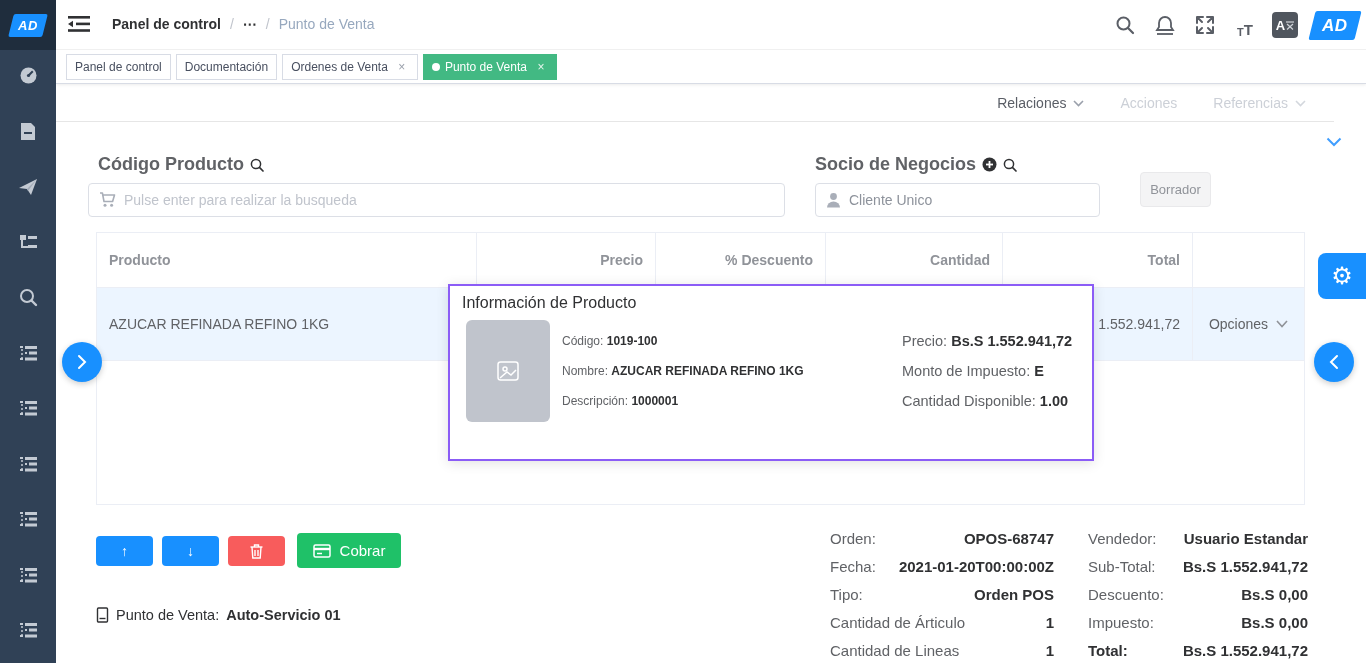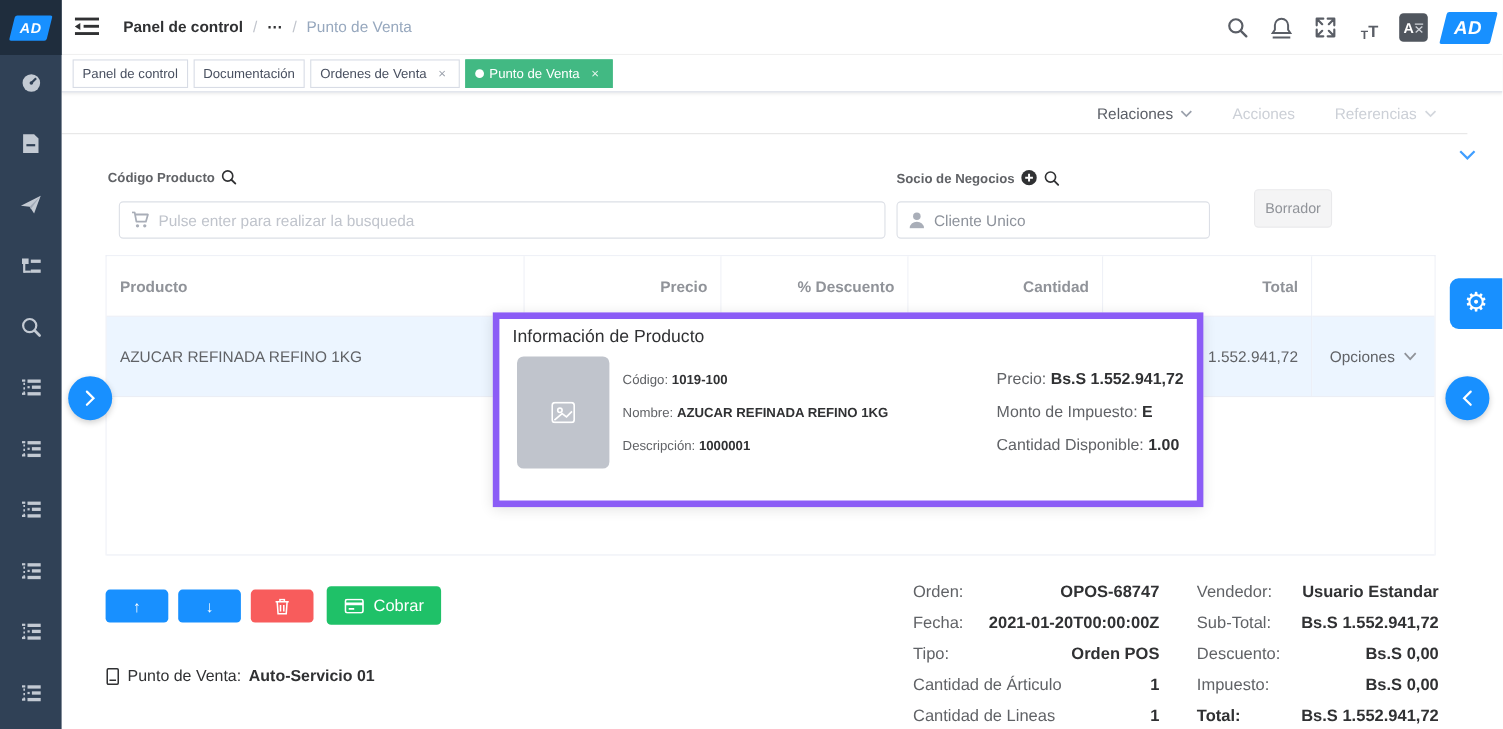--- a/index.html
+++ b/index.html
@@ -45,21 +45,21 @@
   
   .action-bar { position:absolute; left:56px; top:84px; width:1278px; height:38px; background:#fff; border-bottom:1px solid #e6e6e6; z-index:18; }
   .action-menu { position:absolute; right:10px; top:0; height:38px; display:flex; align-items:center; }
   .menu-item { font-size:14px; padding:0 18px; height:38px; display:flex; align-items:center; gap:7px; cursor:pointer; }
   .menu-item.enabled { color:#5a5e66; }
   .menu-item.disabled { color:#ccd0d7; cursor:not-allowed; }
 
   
   .toggle-chevron { position:absolute; left:1326px; top:133px; cursor:pointer; }
 
-  .field-label { position:absolute; top:154px; font-size:12px; font-weight:bold; color:#606266; display:flex; align-items:center; gap:6px; }
+  .field-label { position:absolute; top:154px; font-size:18px; font-weight:bold; color:#606266; display:flex; align-items:center; gap:6px; }
   .el-input { position:absolute; top:183px; height:34px; border:1px solid #dcdfe6; border-radius:4px; background:#fff; display:flex; align-items:center; padding:0 10px; gap:8px; }
   .el-input input { border:none; outline:none; flex:1; font-size:14px; color:#606266; font-family:"Liberation Sans", sans-serif; background:transparent; }
   .el-input input::placeholder { color:#c0c4cc; }
   .btn-draft { position:absolute; left:1140px; top:172px; width:71px; height:35px; background:#f4f4f5; border:1px solid #e9e9eb; border-radius:4px; color:#909399; font-size:13px; cursor:pointer; font-family:"Liberation Sans", sans-serif; }
 
   
   .pos-table { position:absolute; left:96px; top:232px; width:1209px; border:1px solid #ebeef5; border-bottom:none; }
   .t-head, .t-row { display:grid; grid-template-columns:380px 179px 170px 177px 190px 111px; }
   .t-head > div { height:55px; display:flex; align-items:center; padding:0 12px; font-size:14px; font-weight:bold; color:#909399; border-right:1px solid #ebeef5; border-bottom:1px solid #ebeef5; background:#fff; }
   .t-head > div:last-child, .t-row > div:last-child { border-right:none; }
@@ -70,21 +70,21 @@
 
   
   .gear-btn { position:absolute; right:0; top:253px; width:48px; height:46px; background:#1890ff; border-radius:8px 0 0 8px; display:flex; align-items:center; justify-content:center; cursor:pointer; z-index:40; }
   .gear-glyph { color:#fff; font-size:24px; line-height:1; }
   .gear-glyph::before { content:"\2699"; }
   .circle-btn { position:absolute; width:40px; height:40px; border-radius:50%; background:#1890ff; display:flex; align-items:center; justify-content:center; cursor:pointer; box-shadow:0 2px 6px rgba(0,0,0,.2); z-index:35; }
   .circle-left { left:62px; top:342px; }
   .circle-right { left:1314px; top:342px; }
 
   
-  .popup { position:absolute; left:448px; top:284px; width:646px; height:177px; background:#fff; border:6px solid #8b5cf6; box-shadow:0 2px 12px rgba(0,0,0,.12); z-index:50; }
+  .popup { position:absolute; left:448px; top:284px; width:646px; height:177px; background:#fff; border:2px solid #8b5cf6; box-shadow:0 2px 12px rgba(0,0,0,.12); z-index:50; }
   .popup-title { position:absolute; left:12px; top:8px; font-size:16px; color:#303133; }
   .popup-img { position:absolute; left:16px; top:34px; width:84px; height:102px; background:#c0c4cc; border-radius:6px; display:flex; align-items:center; justify-content:center; }
   .popup-col1 { position:absolute; left:112px; top:40px; width:256px; font-size:12px; color:#606266; line-height:30px; }
   .popup-col1 .wrapname { word-break:break-all; }
   .popup-col2 { position:absolute; left:452px; top:40px; white-space:nowrap; font-size:14.5px; color:#606266; line-height:30px; }
   .popup b { color:#303133; }
 
   
   .fbtn { position:absolute; top:536px; width:57px; height:30px; border:none; border-radius:4px; color:#fff; font-size:14px; cursor:pointer; display:flex; align-items:center; justify-content:center; font-family:"Liberation Sans", sans-serif; }
   .fbtn.blue { background:#1890ff; }
@@ -336,21 +336,21 @@
       </svg>
   </span>
 
   <div class="field-label" style="left:98px;">
     <span>Código Producto</span>
     <svg width="14" height="14" viewBox="0 0 14 14">
         <circle cx="6" cy="6" r="4.6" fill="none" stroke="#303133" stroke-width="1.5"></circle>
         <line x1="9.4" y1="9.4" x2="13" y2="13" stroke="#303133" stroke-width="1.7" stroke-linecap="round"></line>
       </svg>
   </div>
-  <div class="el-input" style="left:108px; width:697px;">
+  <div class="el-input" style="left:88px; width:697px;">
     <svg width="17" height="16" viewBox="0 0 17 16">
         <path d="M1 1 h2.4 l1.6 8.5 h8.6 l1.9-6.5 h-11.6" fill="none" stroke="#a9aeb8" stroke-width="1.6" stroke-linejoin="round"></path>
         <circle cx="6" cy="13.3" r="1.5" fill="#a9aeb8"></circle>
         <circle cx="12.6" cy="13.3" r="1.5" fill="#a9aeb8"></circle>
       </svg>
     <input type="text" placeholder="Pulse enter para realizar la busqueda" style="">
   </div>
 
   <div class="field-label" style="left:815px;">
     <span>Socio de Negocios</span>

